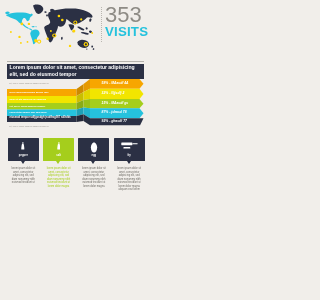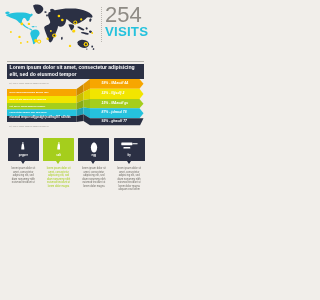--- a/index.html
+++ b/index.html
@@ -109,21 +109,21 @@
         <circle cx="859" cy="443" r="11" fill="#2b3044"></circle>
         <circle cx="700" cy="459" r="12" fill="#ffd400"></circle>
         <circle cx="922" cy="330" r="9" fill="#ffd400"></circle>
       </g>
     </svg>
   </div>
 
   <div class="divider"></div>
 
   <div class="counter">
-    <div class="num">254</div>
+    <div class="num">353</div>
     <div class="lbl">VISITS</div>
   </div>
 
   <div class="rule" style="left:7px;top:61px;width:137px;"></div>
   <div class="hbar" style="left:7px;top:63.5px;width:137px;height:15px;">
     <div class="t1" style="position:absolute;left:2.6px;top:1.6px;">Lorem ipsum dolor sit amet, consectetur adipisicing</div>
     <div class="t2" style="position:absolute;left:2.6px;top:8px;">elit, sed do eiusmod tempor</div>
   </div>
   <div class="tiny" style="position:absolute;left:9px;top:82.4px;">elit, sed d. kodfg/ 98sdf 59 sdsdfer ser90s sx</div>
 

